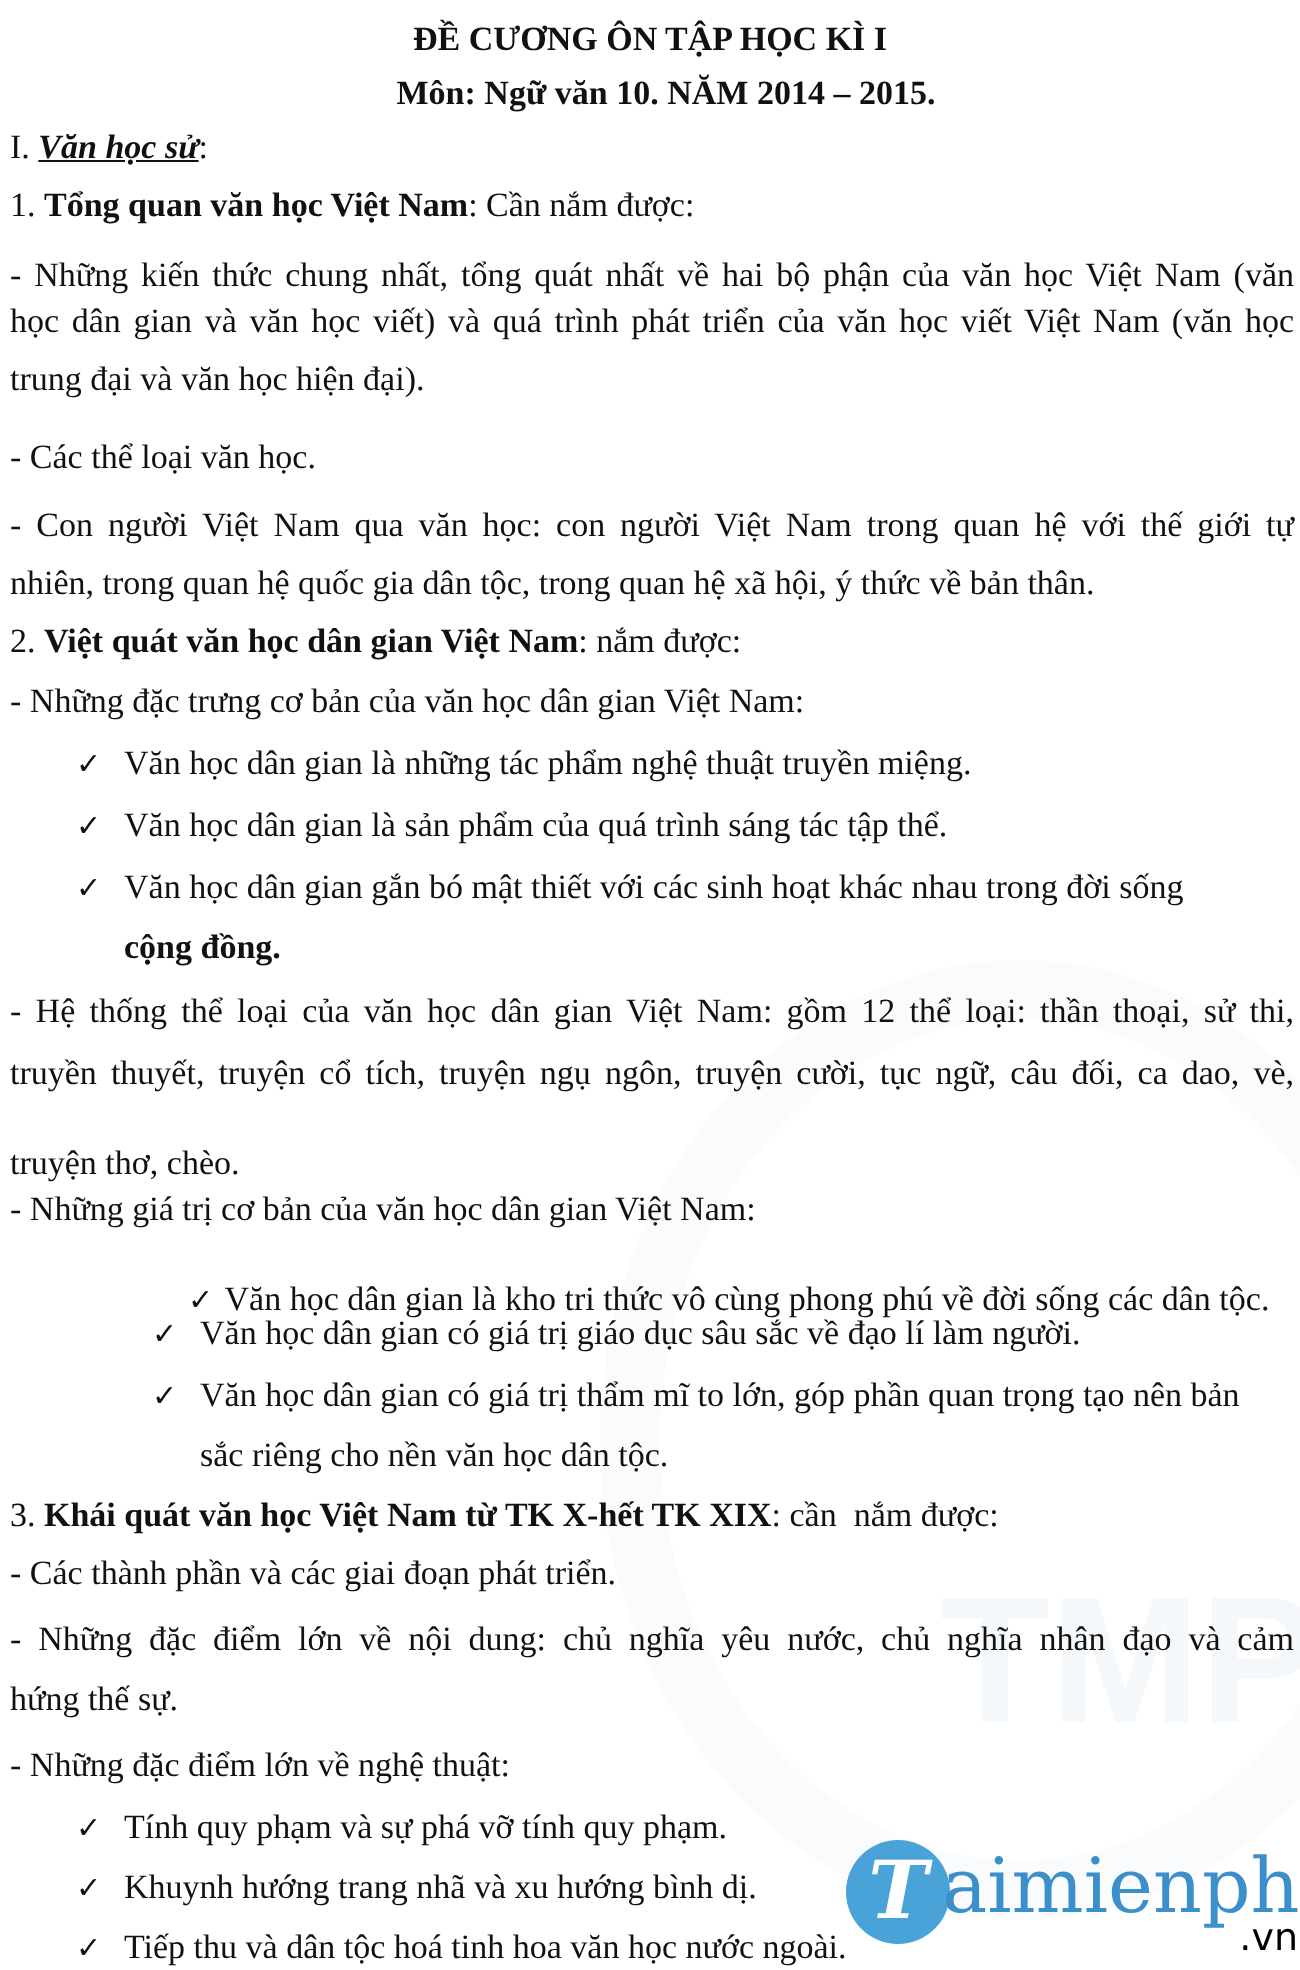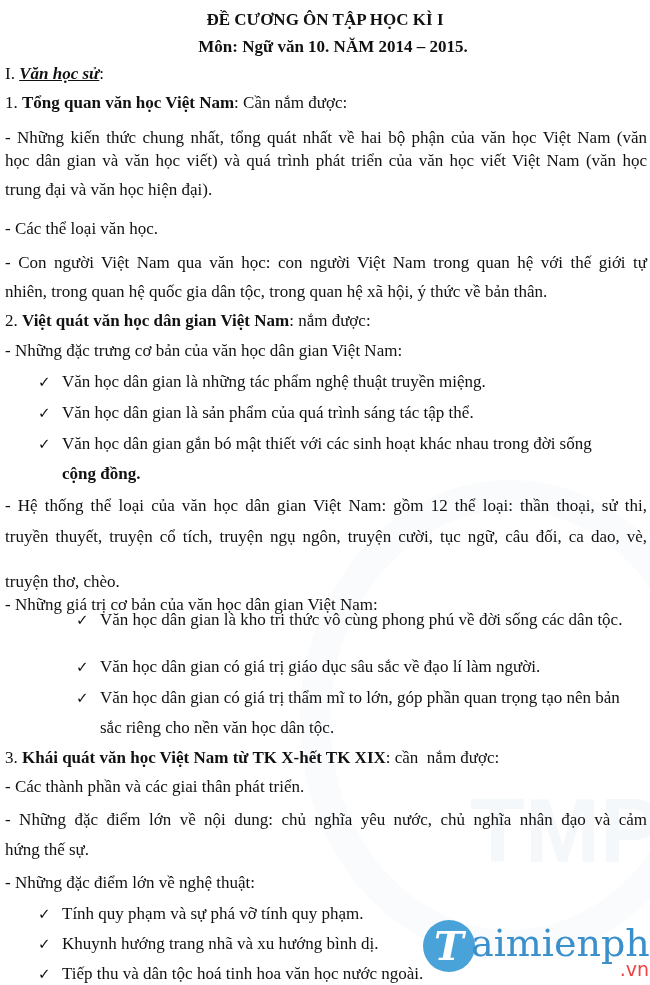--- a/index.html
+++ b/index.html
@@ -28,21 +28,21 @@
     position: absolute; left: 0; top: 2px; width: 52px; height: 52px; border-radius: 50%;
     background: #4aa3d8; color: #fff; font-family: "DejaVu Serif", serif; font-style: italic;
     font-weight: bold; font-size: 40px; line-height: 52px; text-align: center;
   }
   .logo-word {
     position: absolute; left: 48px; top: 2px; font-family: "DejaVu Serif", serif;
     font-size: 38px; color: #3b8fcb; letter-spacing: 0px; line-height: 46px;
   }
   .logo-vn {
     position: absolute; right: 4px; top: 40px; font-family: "DejaVu Sans", sans-serif;
-    font-size: 19px; color: #ef4444;
+    font-size: 19px; color: #000000;
   }
 </style>
 </head>
 <body>
 
 <div class="page">
   <div class="watermark"></div>
   <div class="wm-text">TMP</div>
 
   <div class="line center" style="top:10px;">ĐỀ CƯƠNG ÔN TẬP HỌC KÌ I</div>
@@ -69,29 +69,29 @@
   <div class="line" style="top:372px; left:38px;"><span class="chk">✓</span><span>Văn học dân gian là những tác phẩm nghệ thuật truyền miệng.</span></div>
   <div class="line" style="top:403px; left:38px;"><span class="chk">✓</span><span>Văn học dân gian là sản phẩm của quá trình sáng tác tập thể.</span></div>
   <div class="line" style="top:434px; left:38px;"><span class="chk">✓</span><span class="">Văn học dân gian gắn bó mật thiết với các sinh hoạt khác nhau trong đời sống</span></div>
   <div class="line" style="top:464px; left:62px;font-weight:bold;">cộng đồng.</div>
 
   <div class="line just" style="top:496px;"> - Hệ thống thể loại của văn học dân gian Việt Nam: gồm 12 thể loại: thần thoại, sử thi,</div>
   <div class="line just" style="top:527px;">truyền thuyết, truyện cổ tích, truyện ngụ ngôn, truyện cười, tục ngữ, câu đối, ca dao, vè,</div>
   <div class="line" style="top:559px;margin-top:13px;">truyện thơ, chèo.</div>
 
   <div class="line" style="top:595px;">- Những giá trị cơ bản của văn học dân gian Việt Nam:</div>
-  <div class="line" style="top:610px; left:76px;"><span class="chk">✓</span><span>Văn học dân gian là kho tri thức vô cùng phong phú về đời sống các dân tộc.</span></div>
+  <div class="line" style="top:640px; left:76px;text-align:center;"><span class="chk">✓</span><span>Văn học dân gian là kho tri thức vô cùng phong phú về đời sống các dân tộc.</span></div>
   <div class="line" style="top:657px; left:76px;"><span class="chk">✓</span><span>Văn học dân gian có giá trị giáo dục sâu sắc về đạo lí làm người.</span></div>
   <div class="line" style="top:688px; left:76px;"><span class="chk">✓</span><span>Văn học dân gian có giá trị thẩm mĩ to lớn, góp phần quan trọng tạo nên bản</span></div>
   <div class="line" style="top:718px; left:100px;">sắc riêng cho nền văn học dân tộc.</div>
 
   <div class="line" style="top:748px;">
     <span>3. </span><b>Khái quát văn học Việt Nam từ TK X-hết TK XIX</b><span style="white-space:pre">: cần  nắm được:</span>
   </div>
-  <div class="line" style="top:777px;"> - Các thành phần và các giai thân phát triển.</div>
+  <div class="line" style="top:777px;"> - Các thành phần và các giai đoạn phát triển.</div>
   <div class="line just" style="top:810px;"> - Những đặc điểm lớn về nội dung: chủ nghĩa yêu nước, chủ nghĩa nhân đạo và cảm</div>
   <div class="line" style="top:840px;">hứng thế sự.</div>
   <div class="line" style="top:873px;">- Những đặc điểm lớn về nghệ thuật:</div>
   <div class="line" style="top:904px; left:38px;"><span class="chk">✓</span><span>Tính quy phạm và sự phá vỡ tính quy phạm.</span></div>
   <div class="line" style="top:934px; left:38px;"><span class="chk">✓</span><span>Khuynh hướng trang nhã và xu hướng bình dị.</span></div>
   <div class="line" style="top:964px; left:38px;"><span class="chk">✓</span><span>Tiếp thu và dân tộc hoá tinh hoa văn học nước ngoài.</span></div>
 
   <div class="logo">
     <div class="logo-T">T</div>
     <div class="logo-word">aimienphi</div>

